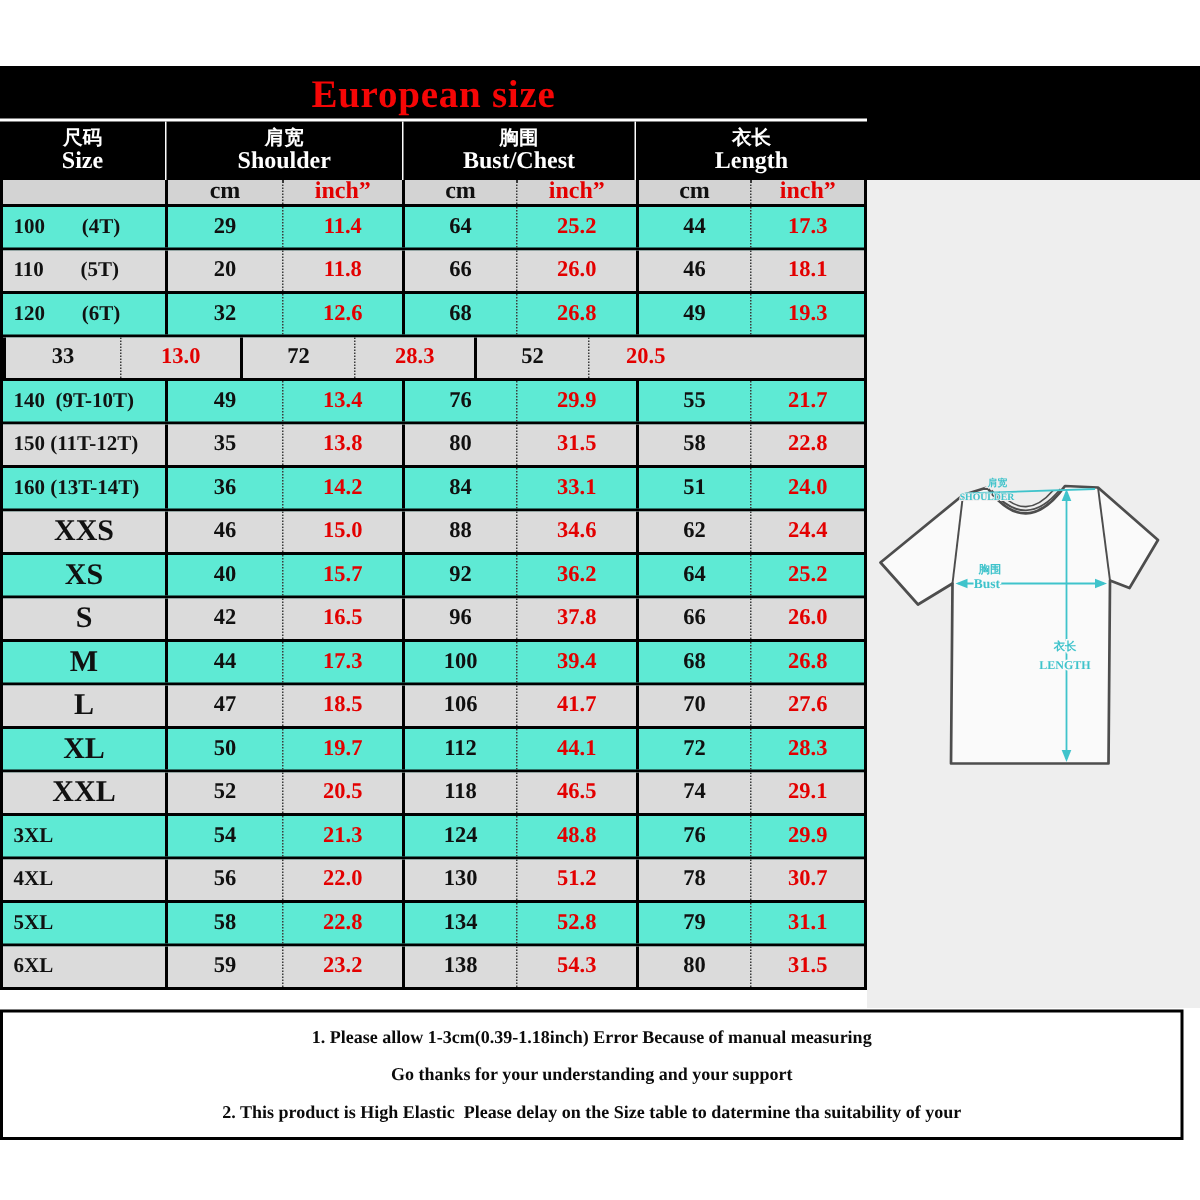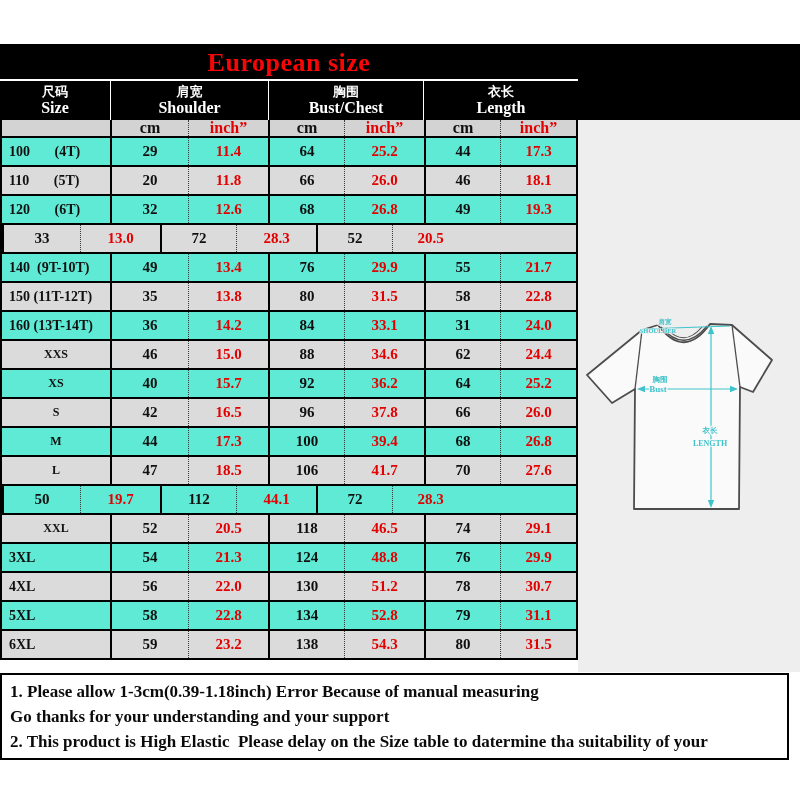--- a/index.html
+++ b/index.html
@@ -31,41 +31,41 @@
   .table-wrap{
     position:absolute;top:120px;left:0;width:578px;
     border-left:2px solid #000;border-right:2px solid #000;
     background:#cccccc;
   }
   .trow{display:flex;height:29px;border-bottom:2px solid #000;}
   .trow.subhead{height:18px;background:#d3d3d3;}
   .trow.dark{background:#5eead4;}
   .trow.light{background:#dbdbdb;}
   .cell{display:flex;align-items:center;justify-content:center;font-size:15px;}
-  .size-cell{width:108px;font-size:12px;}
+  .size-cell{width:108px;font-size:20px;}
   .size-cell.kid{justify-content:flex-start;padding-left:7px;white-space:pre;font-size:14px;}
   .c0{width:78px;}.c1{width:80px;}.c2{width:76px;}.c3{width:80px;}.c4{width:76px;}.c5{width:76px;}
   .bl-solid{border-left:2px solid #000;}
   .bl-dot{border-left:1px dotted #3a3a3a;}
   .cm{color:#101010;}
   .inch{color:#e30000;}
   .unit{font-size:16px;}
   
   .side-panel{
     position:absolute;top:120px;left:578px;width:222px;height:552px;
     background:#eeeeee;
   }
   
   .notes-box{
     position:absolute;top:673px;left:0;width:789px;height:87px;
     background:#ffffff;border:2px solid #000;
     display:flex;flex-direction:column;justify-content:space-around;
     padding:4px 8px;
   }
-  .note-line{font-size:17px;white-space:pre;color:#0b0b0b;}
+  .note-line{font-size:12px;white-space:pre;color:#0b0b0b;text-align:center;}
 </style>
 </head>
 <body>
 
 <div id="canvas">
 
   <div class="band"></div>
   <div class="page-title">European size</div>
 
   <div class="col-headers">
@@ -150,21 +150,21 @@
           <div class="cell c3 inch bl-dot">31.5</div>
           <div class="cell c4 cm bl-solid">58</div>
           <div class="cell c5 inch bl-dot">22.8</div>
         </div>
         <div class="trow dark">
           <div class="cell size-cell kid">160 (13T-14T)</div>
           <div class="cell c0 cm bl-solid">36</div>
           <div class="cell c1 inch bl-dot">14.2</div>
           <div class="cell c2 cm bl-solid">84</div>
           <div class="cell c3 inch bl-dot">33.1</div>
-          <div class="cell c4 cm bl-solid">31</div>
+          <div class="cell c4 cm bl-solid">51</div>
           <div class="cell c5 inch bl-dot">24.0</div>
         </div>
         <div class="trow light">
           <div class="cell size-cell">XXS</div>
           <div class="cell c0 cm bl-solid">46</div>
           <div class="cell c1 inch bl-dot">15.0</div>
           <div class="cell c2 cm bl-solid">88</div>
           <div class="cell c3 inch bl-dot">34.6</div>
           <div class="cell c4 cm bl-solid">62</div>
           <div class="cell c5 inch bl-dot">24.4</div>
@@ -199,20 +199,21 @@
         <div class="trow light">
           <div class="cell size-cell">L</div>
           <div class="cell c0 cm bl-solid">47</div>
           <div class="cell c1 inch bl-dot">18.5</div>
           <div class="cell c2 cm bl-solid">106</div>
           <div class="cell c3 inch bl-dot">41.7</div>
           <div class="cell c4 cm bl-solid">70</div>
           <div class="cell c5 inch bl-dot">27.6</div>
         </div>
         <div class="trow dark">
+          <div class="cell size-cell">XL</div>
           <div class="cell c0 cm bl-solid">50</div>
           <div class="cell c1 inch bl-dot">19.7</div>
           <div class="cell c2 cm bl-solid">112</div>
           <div class="cell c3 inch bl-dot">44.1</div>
           <div class="cell c4 cm bl-solid">72</div>
           <div class="cell c5 inch bl-dot">28.3</div>
         </div>
         <div class="trow light">
           <div class="cell size-cell">XXL</div>
           <div class="cell c0 cm bl-solid">52</div>

